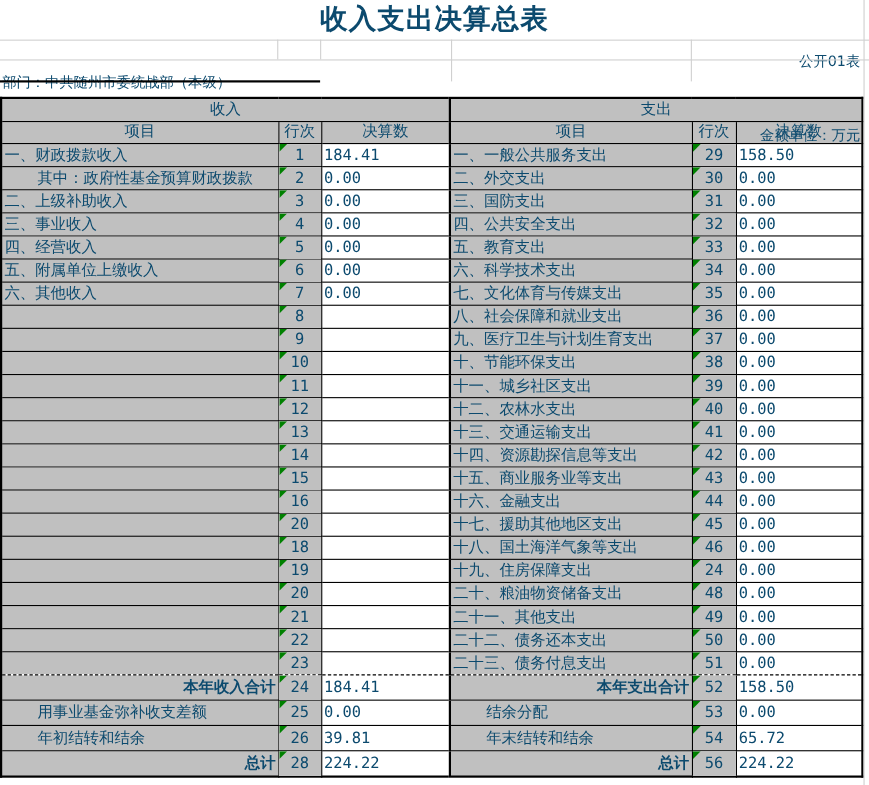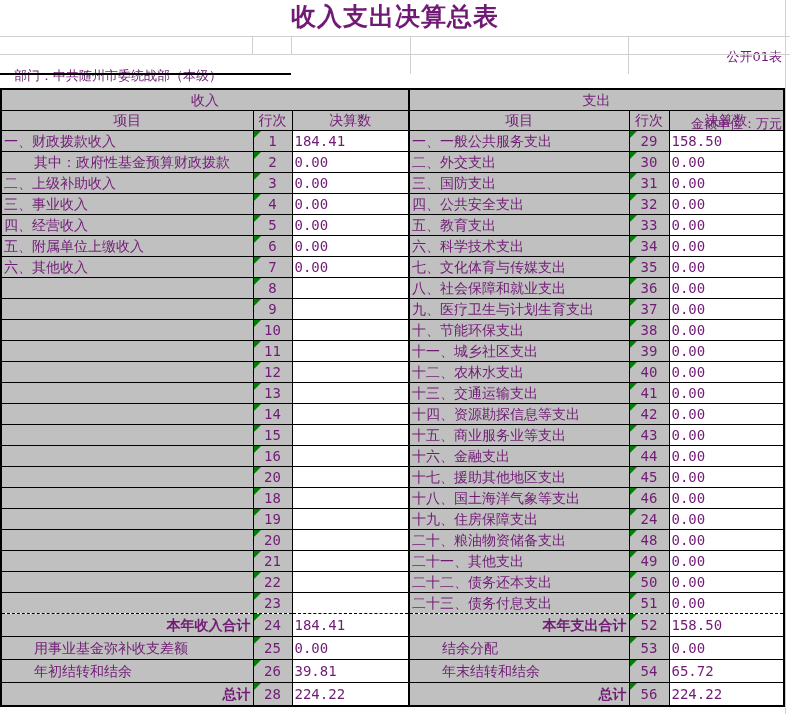--- a/index.html
+++ b/index.html
@@ -1,24 +1,24 @@
 <!DOCTYPE html>
 <html><head>
 <meta charset="utf-8">
 <style>
   html,body{margin:0;padding:0;background:#fff;}
   #sheet{
     position:relative;width:790px;height:714px;background:#fff;
-    font-family:"DejaVu Sans",sans-serif;color:#701a75;overflow:hidden;
+    font-family:"DejaVu Sans",sans-serif;color:#0c4a6e;overflow:hidden;
   }
   
   .title-row{height:36px;line-height:34px;text-align:center;font-size:25px;font-weight:bold;letter-spacing:1px;}
   .row2{height:18px;line-height:18px;font-size:13px;text-align:right;padding-right:8px;box-sizing:border-box;margin-top:12px;}
   .row3{height:22px;line-height:20px;font-size:13px;display:flex;justify-content:space-between;box-sizing:border-box;}
-  .row3 .dept{padding-left:2px;margin-left:12px;}
+  .row3 .dept{padding-left:2px;}
   .row3 .unit{padding-right:8px;margin-top:48px;}
   .gl{position:absolute;background:#d0d0d0;}
   .dept-underline{position:absolute;left:0;top:73px;width:291px;height:2px;background:#000;}
   
   table{border-collapse:collapse;table-layout:fixed;width:783px;margin:0;
         border:2px solid #000;}
   td{border-right:1px solid #000;border-bottom:1px solid #000;background:#c0c0c0;
      font-size:14px;padding:0 2px;white-space:nowrap;overflow:hidden;height:20px;
      line-height:19px;}
   tr.rB td{height:19px;}

